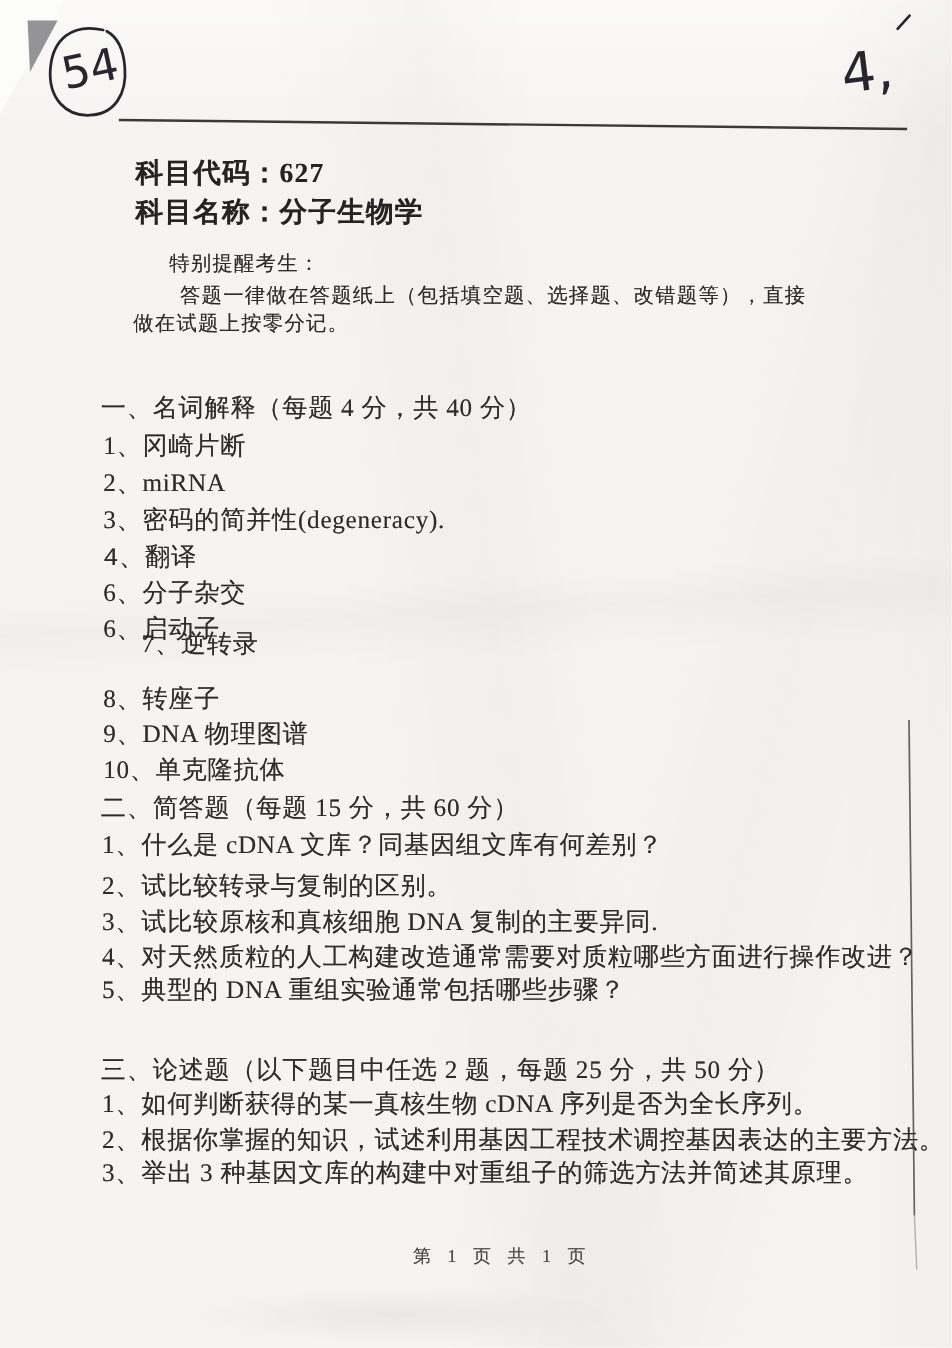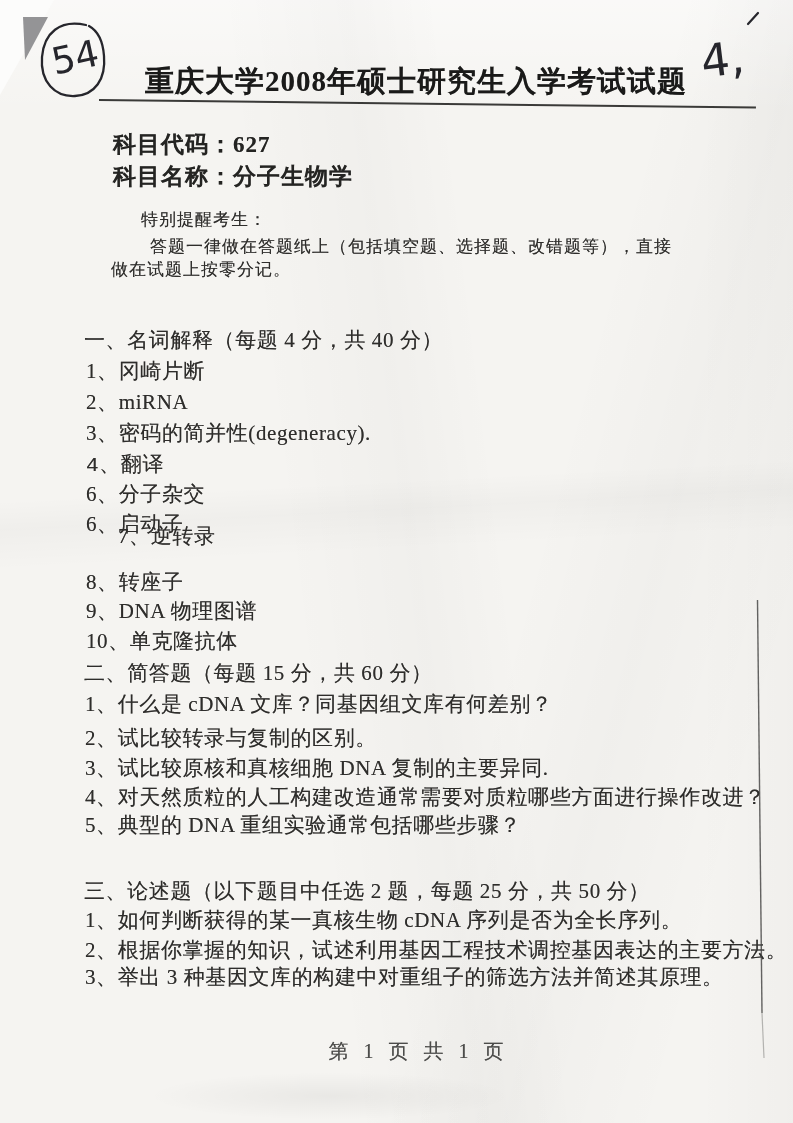--- a/index.html
+++ b/index.html
@@ -55,40 +55,39 @@
   }
   .item-line {
     font-size: 21px;
     letter-spacing: 0.6px;
   }
   .footer-line {
     left: 0; right: 0;
     top: 1038px;
     text-align: center;
     text-indent: 28px;
-    font-size: 20px;
+    font-size: 15px;
     letter-spacing: 5px;
     color: #4c4c4a;
     padding-left: 16px;
   }
   .overlay {
     position: absolute;
     left: 0; top: 0;
     pointer-events: none;
   }
   .hand {
     font-family: "DejaVu Sans", sans-serif;
   }
 </style>
 </head>
 <body>
 
 <div class="page">
 
-  <h1 class="txt title">重庆大学2008年硕士研究生入学考试试题</h1>
   <div class="title-underline"></div>
 
   <div class="txt meta-line" style="left:113px; top:129px;">科目代码：627</div>
   <div class="txt meta-line" style="left:113px; top:161px;">科目名称：分子生物学</div>
 
   <div class="txt body-line" style="left:112px; top:208px;margin-left:29px;">特别提醒考生：</div>
   <div class="txt body-line" style="left:111px; top:258px;">做在试题上按零分记。</div>
   <div class="txt body-line" style="left:150px; top:235px;">答题一律做在答题纸上（包括填空题、选择题、改错题等），直接</div>
 
   <div class="txt item-line" style="left:84px; top:326px;">一、名词解释（每题 4 分，共 40 分）</div>

